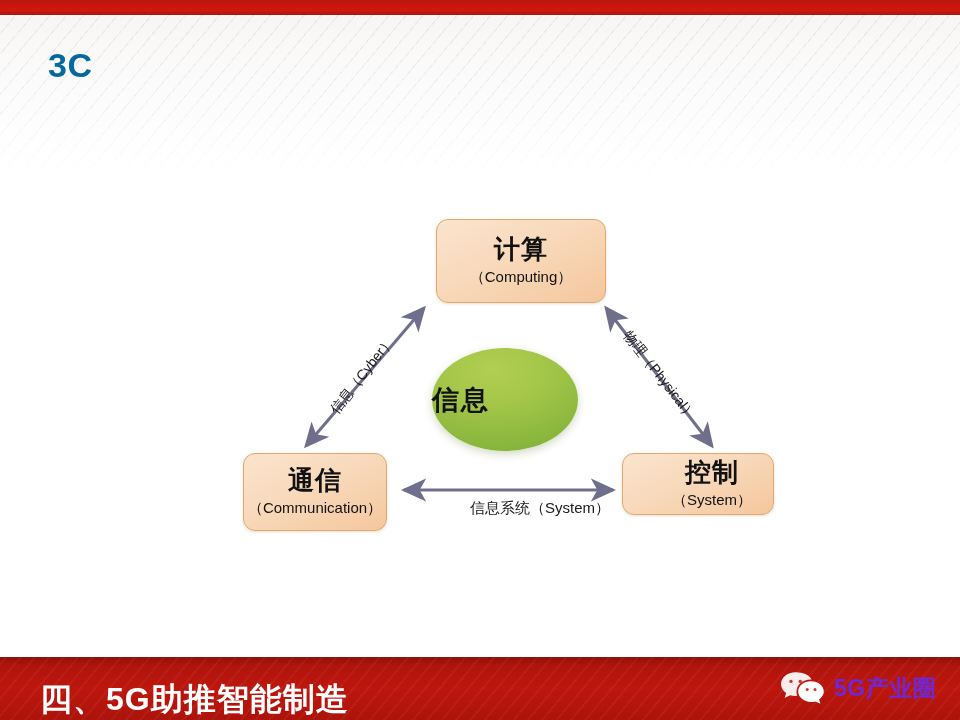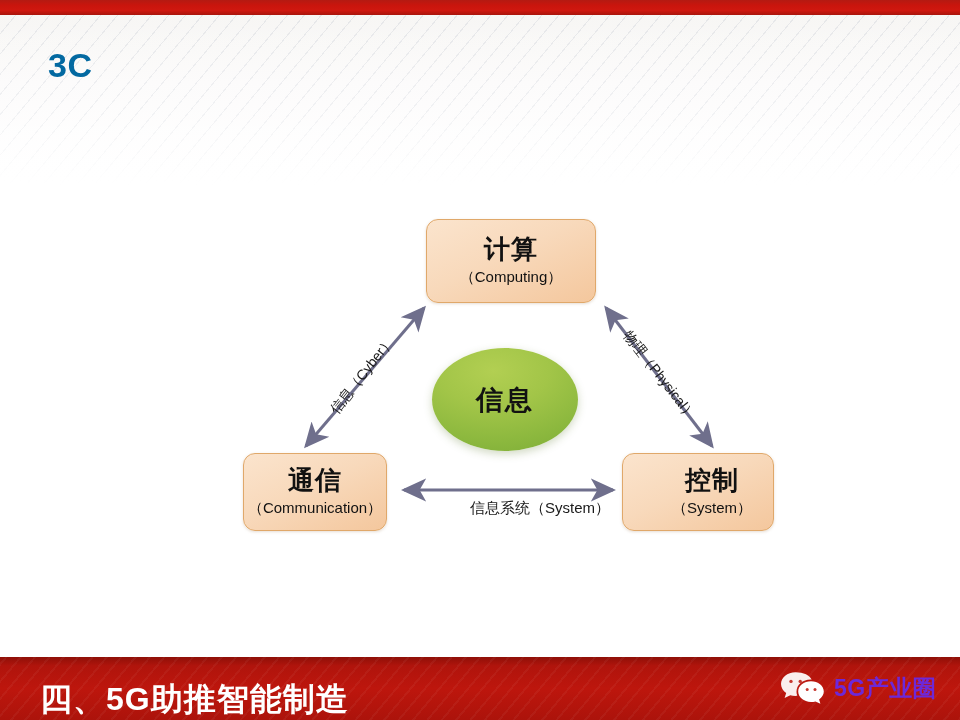--- a/index.html
+++ b/index.html
@@ -99,49 +99,49 @@
   }
   .node .en {
     font-size: 15px;
     line-height: 1.25;
     margin-top: 5px;
     white-space: nowrap;
     text-align: right;
   }
 
   #node-computing {
-    left: 426px; top: 219px;
+    left: 436px; top: 219px;
     width: 170px; height: 84px;
   }
   #node-communication {
     left: 243px; top: 453px;
     width: 144px; height: 78px;
   }
   #node-control {
     left: 622px; top: 453px;
-    width: 152px; height: 78px; padding-left: 28px;
+    width: 152px; height: 62px; padding-left: 28px;
   }
 
   
   #center-ellipse {
     position: absolute;
     left: 432px; top: 348px;
     width: 146px; height: 103px;
     border-radius: 50%;
     background:
       radial-gradient(ellipse 120% 110% at 42% 22%,
         #b2cf52 0%,
         #a2c548 32%,
         #8cb83e 62%,
         #7bab36 88%,
         #74a433 100%);
     box-shadow: 0 3px 8px rgba(90,120,40,0.28);
     display: flex;
     align-items: center;
-    justify-content: center;
+    justify-content: flex-start;
   }
   #center-ellipse .cn {
     font-size: 27px;
     font-weight: bold;
     color: #121212;
     letter-spacing: 2px;
   }
 
   
   .edge-label {

